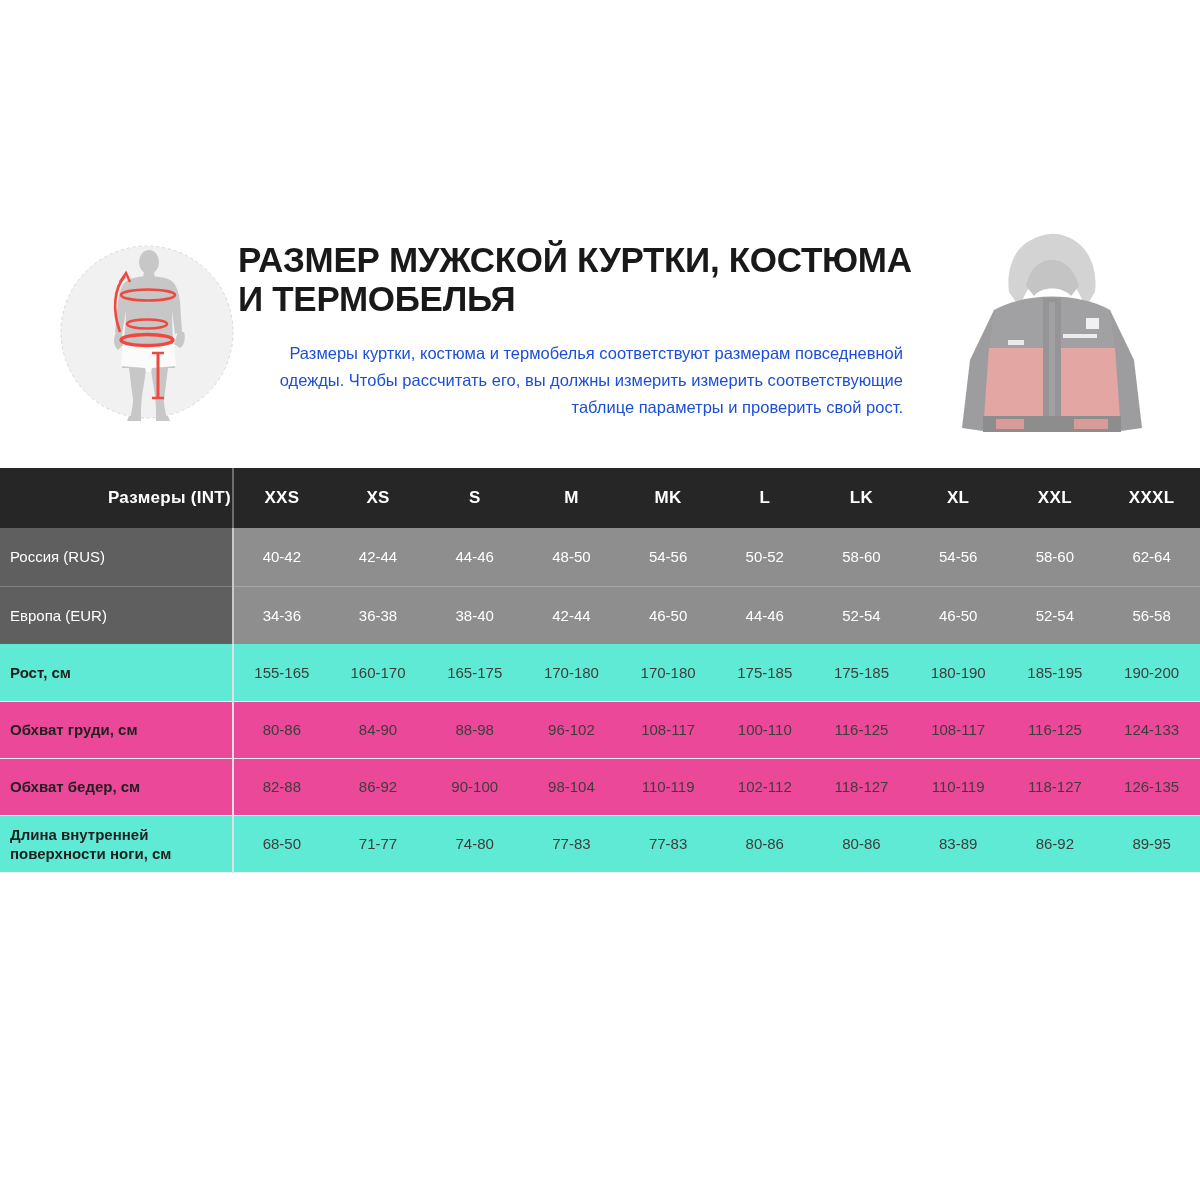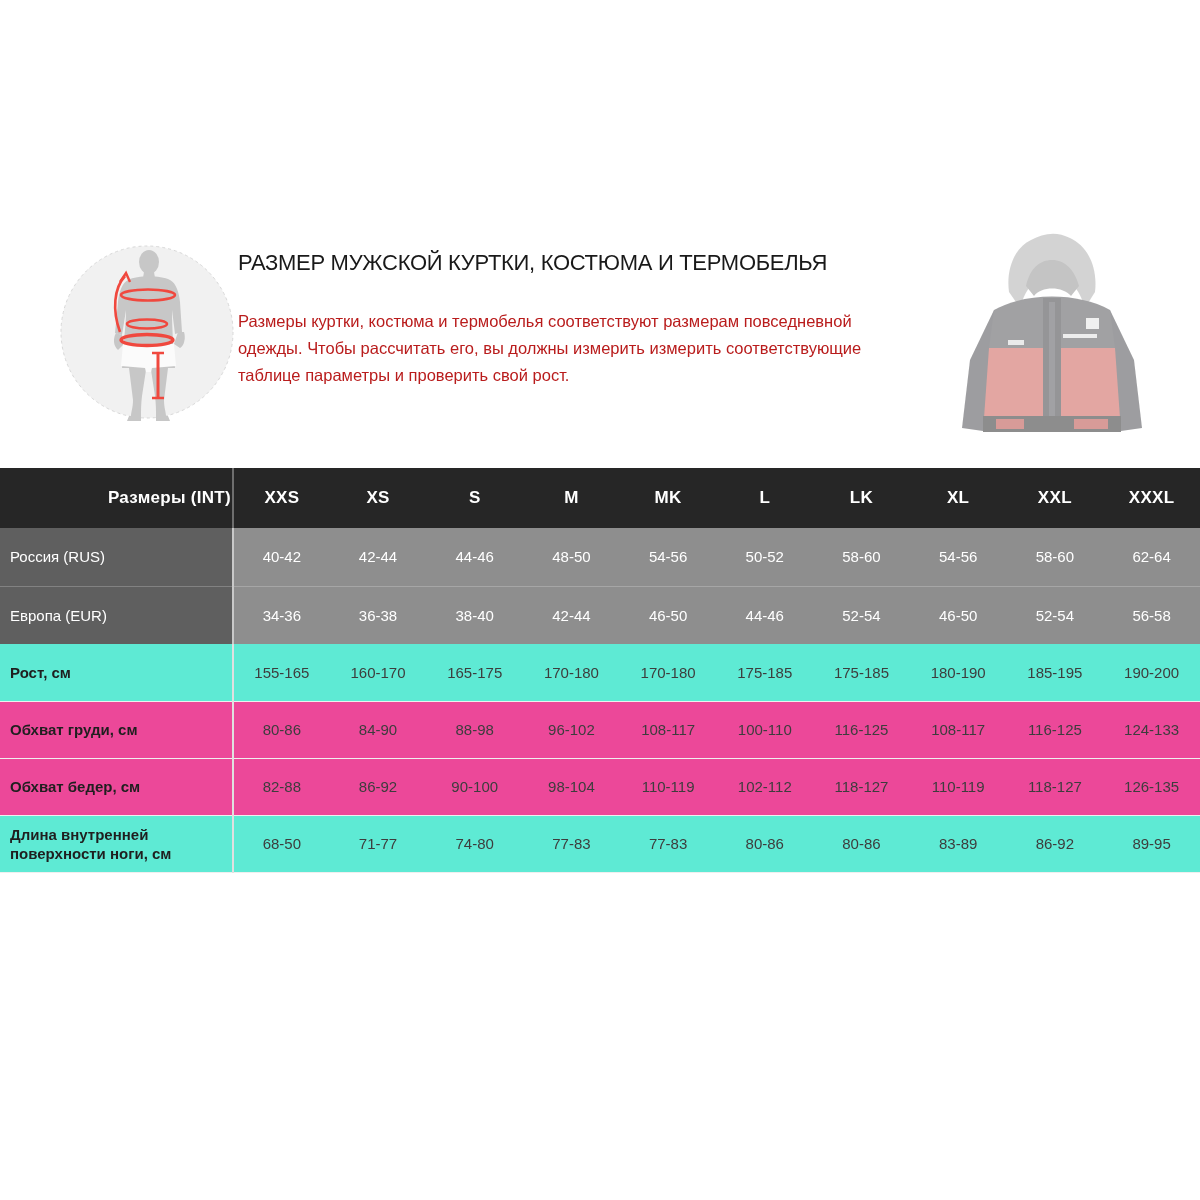--- a/index.html
+++ b/index.html
@@ -12,33 +12,34 @@
   }
   .page { position: relative; width: 1200px; height: 1200px; }
 
   
   .hero { position: absolute; top: 228px; left: 0; width: 1200px; height: 240px; }
   .hero-circle { position: absolute; left: 60px; top: 12px; }
   .hero-jacket { position: absolute; left: 936px; top: 0px; opacity: 0.5; }
   .hero-text { position: absolute; left: 238px; top: 12px; width: 690px; }
   .hero-title {
     margin: 0;
-    font-size: 22px;
-    line-height: 46px;
-    font-weight: 400;
+    font-size: 35px;
+    line-height: 39px;
+    font-weight: 700;
     letter-spacing: -0.3px;
     color: #191919;
     text-transform: uppercase;
   }
   .hero-desc {
     margin: 22px 0 0 0;
     width: 665px;
     font-size: 16.5px;
     line-height: 27px;
-    color: #b91c1c;
+    color: #1d4ed8;
+    text-align: right;
   }
 
   
   table.size-table {
     position: absolute;
     top: 468px; left: 0;
     width: 1200px;
     border-collapse: collapse;
     table-layout: fixed;
   }

